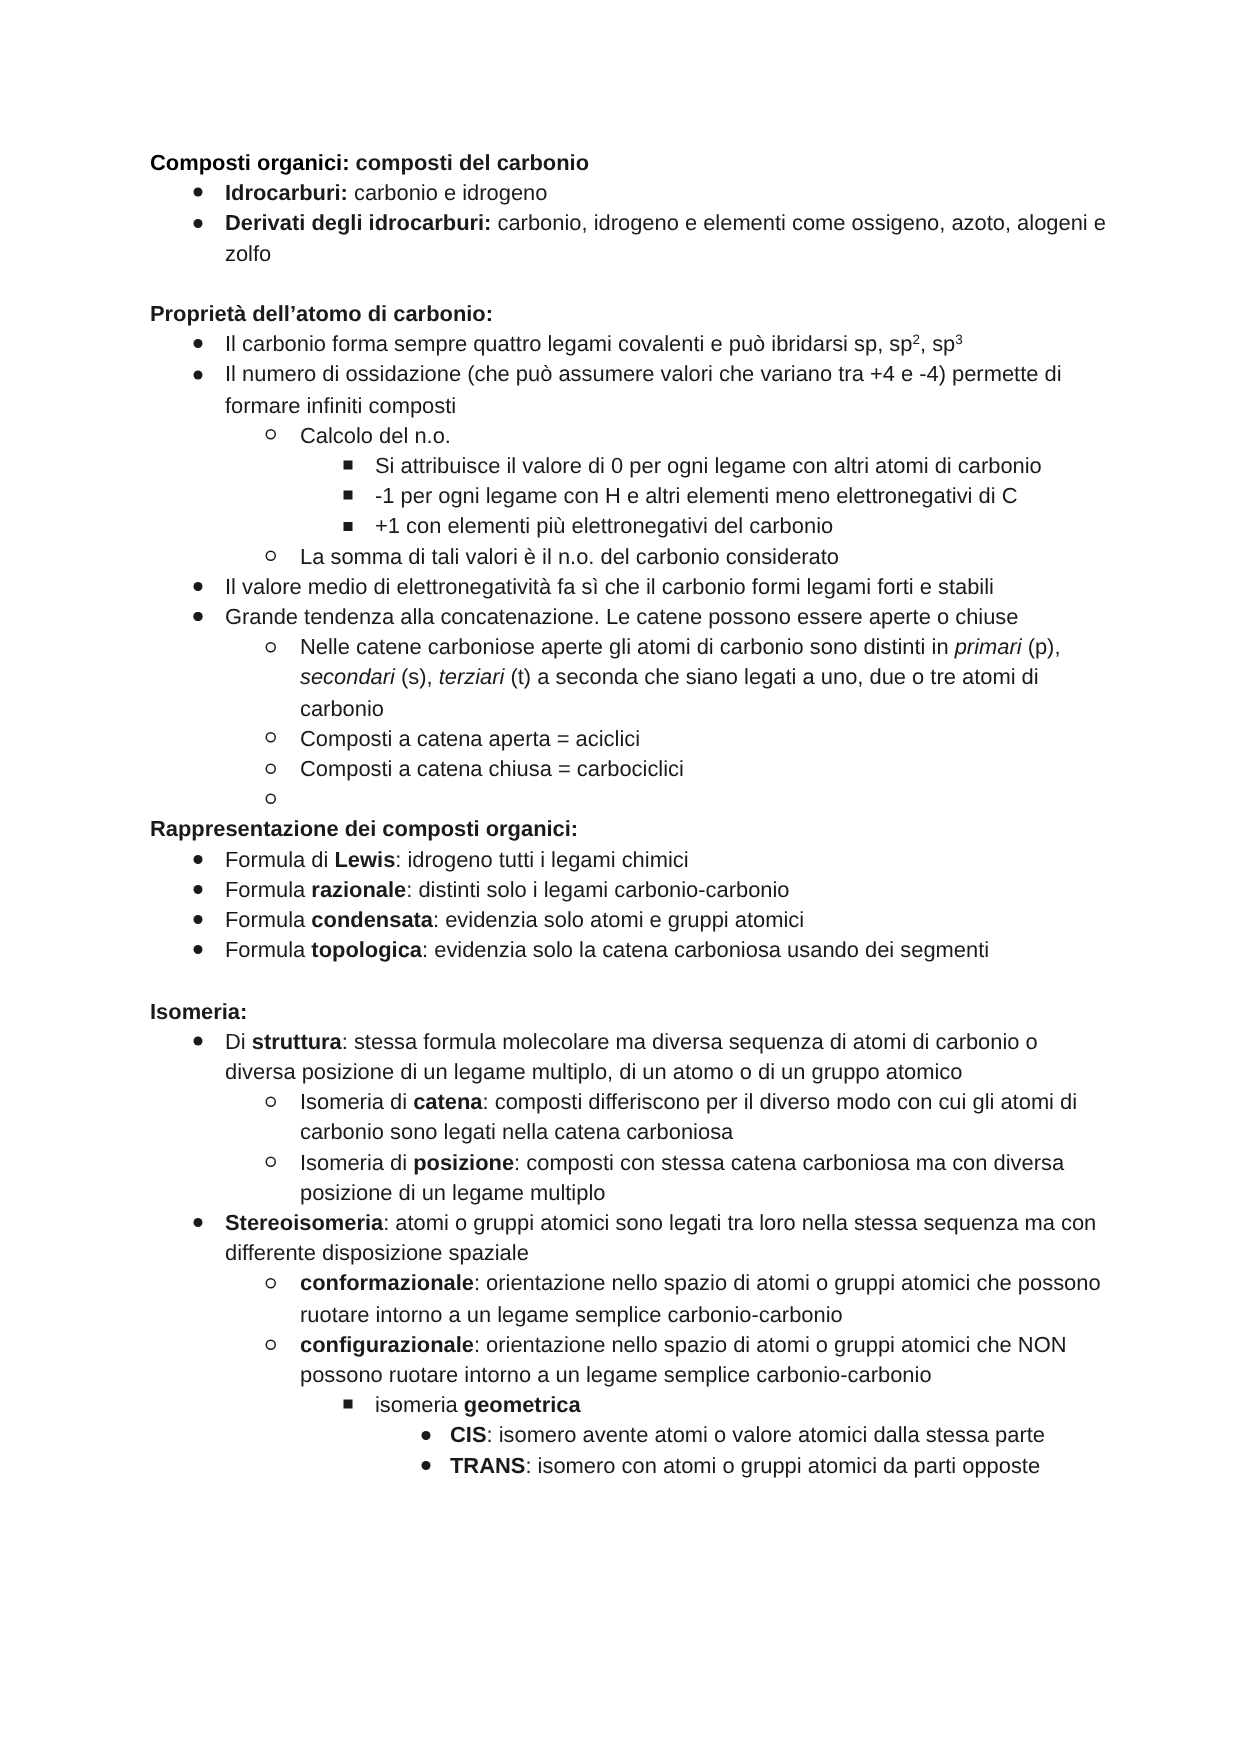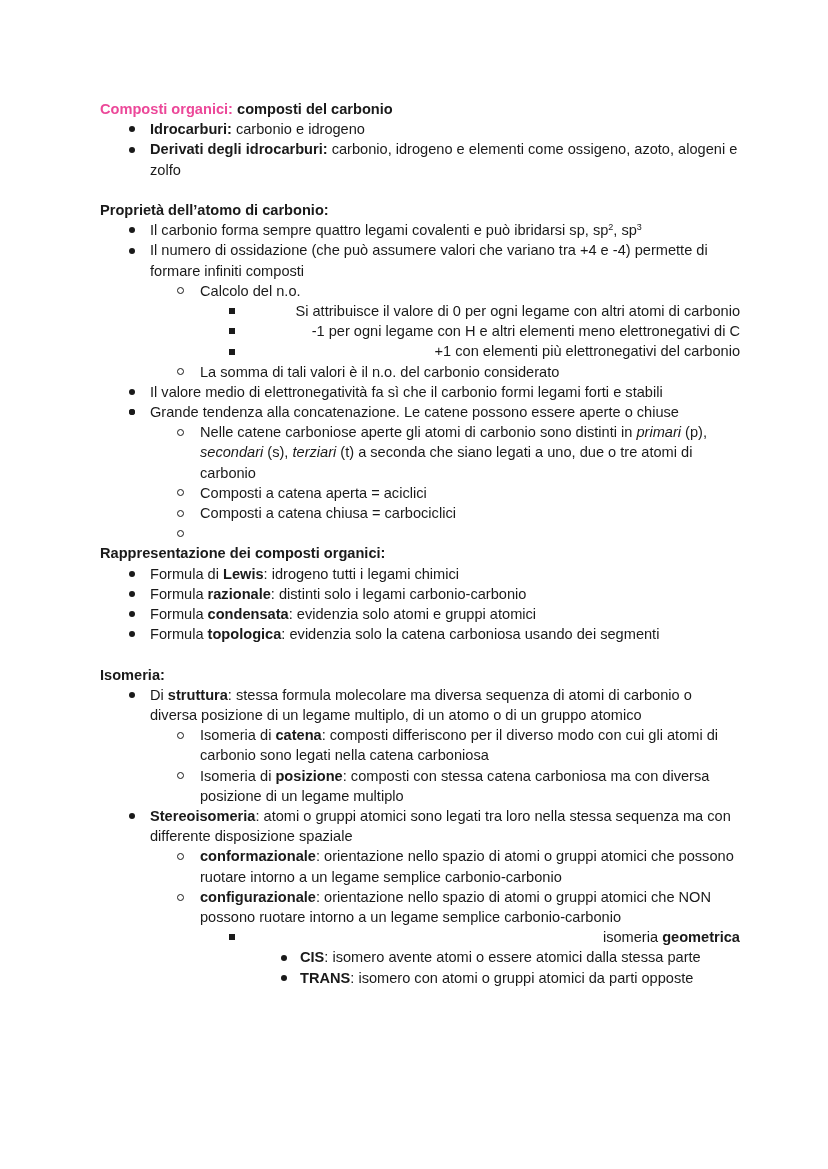--- a/index.html
+++ b/index.html
@@ -4,26 +4,26 @@
   <style>
     html, body { margin: 0; padding: 0; background: #ffffff; }
     body {
       width: 828px; height: 1169px; position: relative; overflow: hidden;
       font-family: "Liberation Sans", sans-serif; color: #1a1a1a;
       font-size: 14.6px; line-height: 20.2px;
     }
     .page { position: absolute; left: 100px; top: 99px; width: 640px; }
     .section { margin-bottom: 20.2px; }
     .heading { font-weight: bold; }
-    .red { color: #ec4899; }
+    .red { color: #000000; }
     ul { list-style: none; margin: 0; padding: 0; }
     li { position: relative; }
     .l1 { padding-left: 50px; }
     .l2 { padding-left: 100px; }
-    .l3 { padding-left: 150px; text-align: right; }
+    .l3 { padding-left: 150px; }
     .l4 { padding-left: 200px; }
     .marker { position: absolute; top: 0; display: inline-block; width: 12px; text-align: center; }
     .l1 > .marker { left: 26px; }
     .l2 > .marker { left: 74px; }
     .l3 > .marker { left: 126px; }
     .l4 > .marker { left: 178px; }
     .dot { display: inline-block; width: 6px; height: 6px; border-radius: 50%; background: #1a1a1a; vertical-align: middle; position: relative; top: -1px; }
     .circle { display: inline-block; width: 5px; height: 5px; border-radius: 50%; border: 1px solid #1a1a1a; vertical-align: middle; position: relative; top: -1px; }
     .square { display: inline-block; width: 6px; height: 6px; background: #1a1a1a; vertical-align: middle; position: relative; top: -1px; }
     b { font-weight: bold; }
@@ -76,18 +76,18 @@
   <div class="section">
     <div class="heading">Isomeria:</div>
     <ul>
       <li class="l1"><span class="marker"><span class="dot"></span></span><span>Di </span><b>struttura</b><span>: stessa formula molecolare ma diversa sequenza di atomi di carbonio o diversa posizione di un legame multiplo, di un atomo o di un gruppo atomico</span></li>
       <li class="l2"><span class="marker"><span class="circle"></span></span><span>Isomeria di </span><b>catena</b><span>: composti differiscono per il diverso modo con cui gli atomi di carbonio sono legati nella catena carboniosa</span></li>
       <li class="l2"><span class="marker"><span class="circle"></span></span><span>Isomeria di </span><b>posizione</b><span>: composti con stessa catena carboniosa ma con diversa posizione di un legame multiplo</span></li>
       <li class="l1"><span class="marker"><span class="dot"></span></span><span></span><b>Stereoisomeria</b><span>: atomi o gruppi atomici sono legati tra loro nella stessa sequenza ma con differente disposizione spaziale</span></li>
       <li class="l2"><span class="marker"><span class="circle"></span></span><span></span><b>conformazionale</b><span>: orientazione nello spazio di atomi o gruppi atomici che possono ruotare intorno a un legame semplice carbonio-carbonio</span></li>
       <li class="l2"><span class="marker"><span class="circle"></span></span><span></span><b>configurazionale</b><span>: orientazione nello spazio di atomi o gruppi atomici che NON possono ruotare intorno a un legame semplice carbonio-carbonio</span></li>
       <li class="l3"><span class="marker"><span class="square"></span></span><span>isomeria </span><b>geometrica</b><span></span></li>
-      <li class="l4"><span class="marker"><span class="dot"></span></span><span></span><b>CIS</b><span>: isomero avente atomi o essere atomici dalla stessa parte</span></li>
+      <li class="l4"><span class="marker"><span class="dot"></span></span><span></span><b>CIS</b><span>: isomero avente atomi o valore atomici dalla stessa parte</span></li>
       <li class="l4"><span class="marker"><span class="dot"></span></span><span></span><b>TRANS</b><span>: isomero con atomi o gruppi atomici da parti opposte</span></li>
     </ul>
   </div>
 
 </div>
 
 </body></html>

